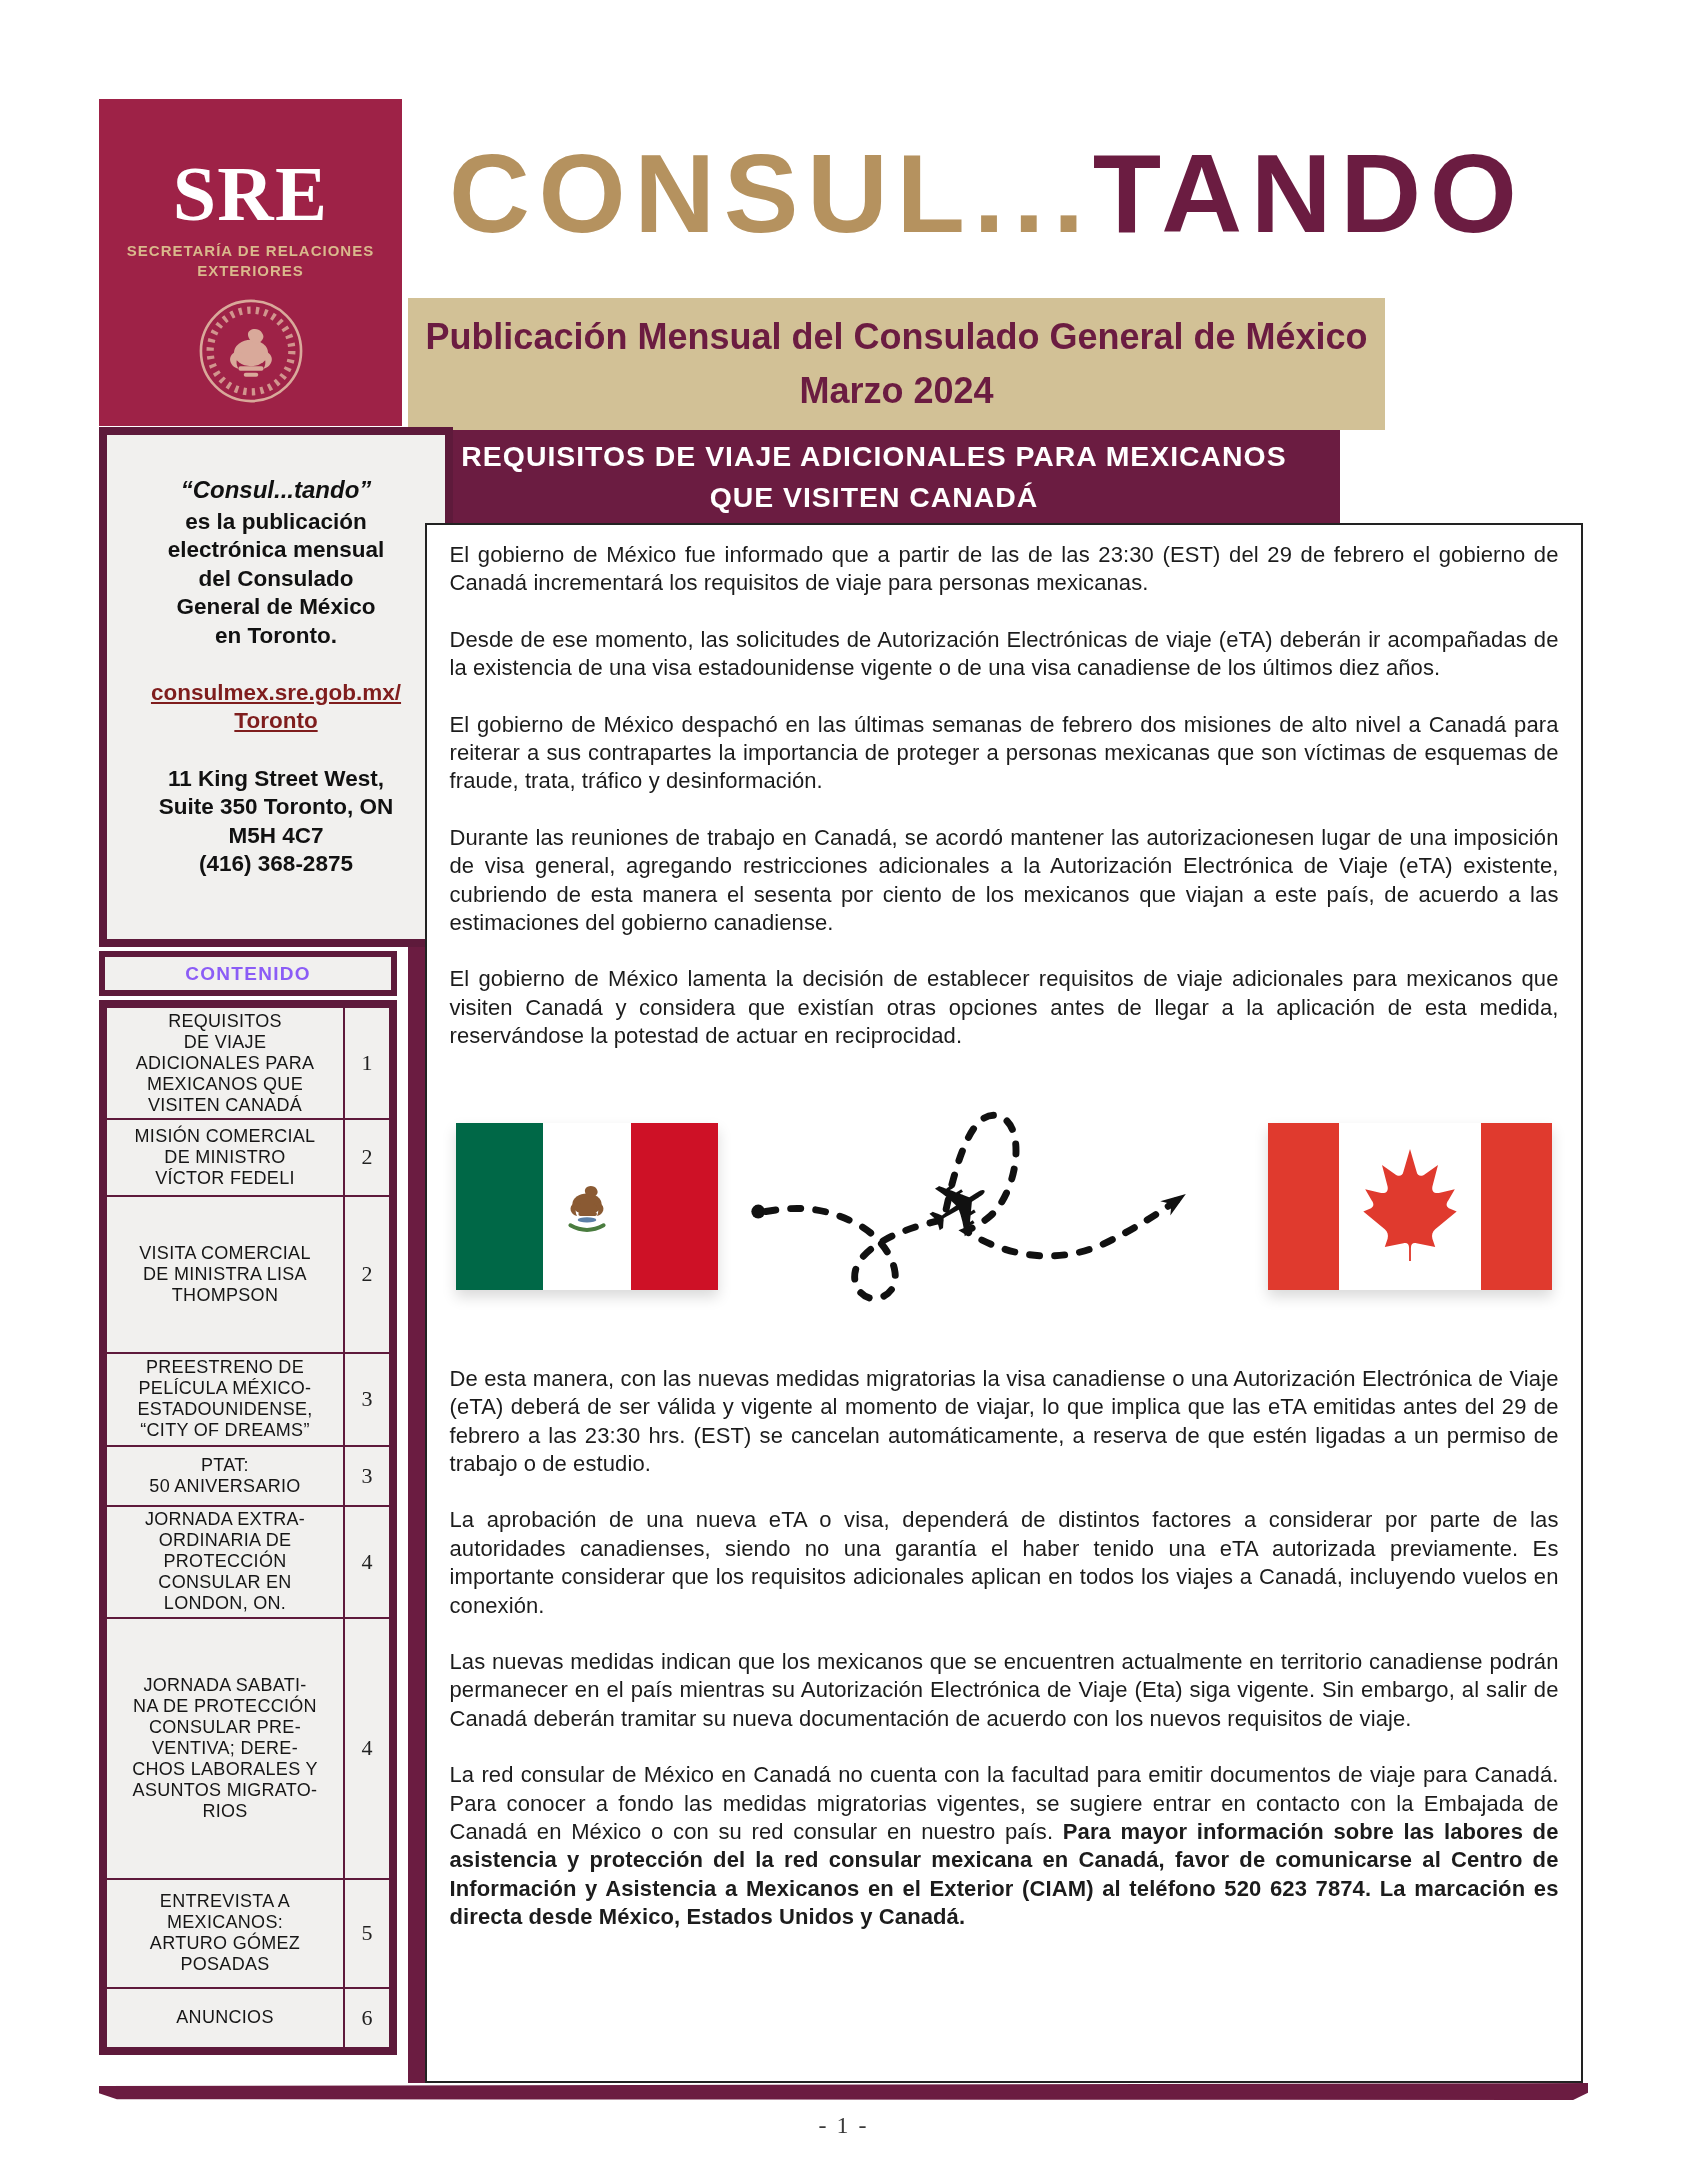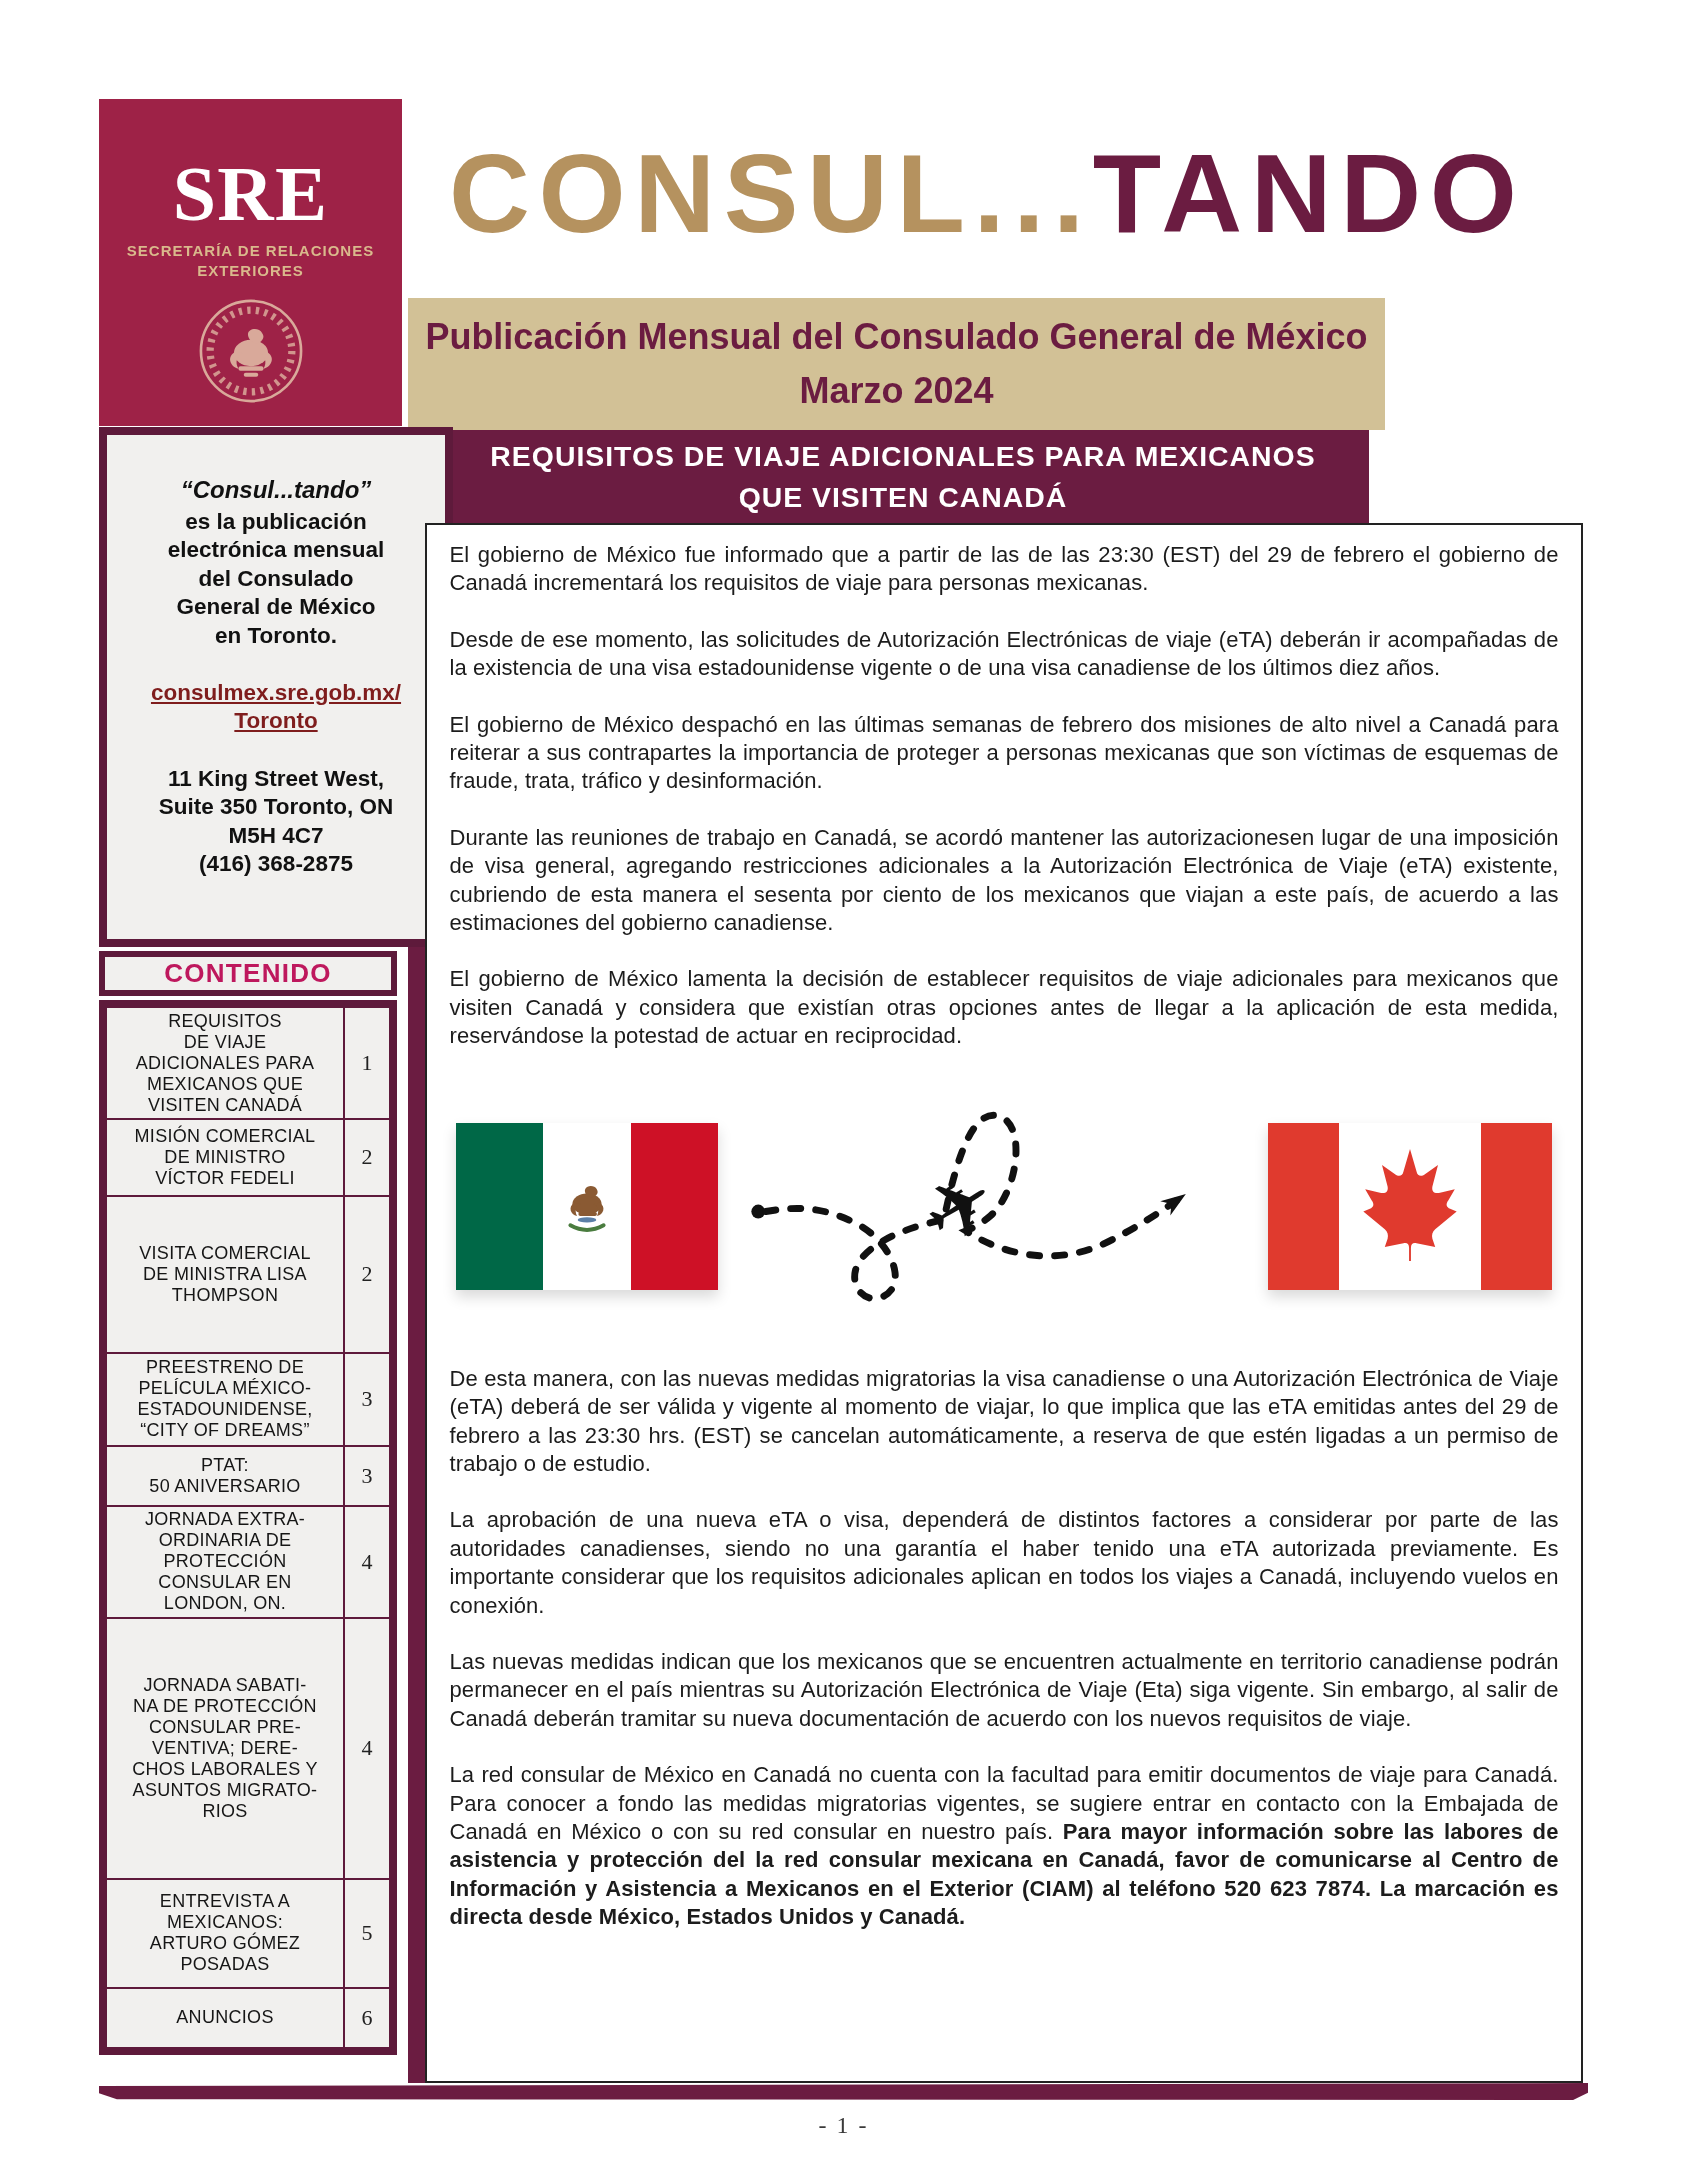--- a/index.html
+++ b/index.html
@@ -21,36 +21,36 @@
   .t-maroon{color:#6B1C41;}
 
   .banner{position:absolute;left:408px;top:298px;width:977px;height:132px;background:#D2C196;
           display:flex;flex-direction:column;justify-content:center;align-items:center;
           color:#6B1C41;font-weight:bold;font-size:36px;line-height:54px;}
 
   
   .article-heading{position:absolute;left:408px;top:430px;width:932px;height:93px;background:#6B1C41;
                    color:#ffffff;font-weight:bold;font-size:28.4px;line-height:41px;letter-spacing:1px;
                    display:flex;align-items:center;justify-content:center;text-align:center;
-                   white-space:pre-line;margin-left:29px;}
+                   white-space:pre-line;}
 
   .maroon-strip{position:absolute;left:408px;top:523px;width:17px;height:1560px;background:#6B1C41;}
 
   
   .about-box{position:absolute;left:99px;top:427px;width:354px;height:520px;box-sizing:border-box;
              background:#F1F0EE;border:8.6px solid #5E1A3B;text-align:center;color:#111;}
   .about-title{margin-top:41px;font-weight:bold;font-style:italic;font-size:24px;}
   .about-lines{margin-top:4px;font-weight:bold;font-size:22.5px;line-height:28.4px;white-space:pre-line;}
   .about-link{display:block;margin-top:29px;color:#7f1d1d;font-weight:bold;font-size:22.5px;line-height:28.4px;
               text-decoration:underline;white-space:pre-line;cursor:pointer;}
   .about-address{margin-top:29px;font-weight:bold;font-size:22.5px;line-height:28.4px;white-space:pre-line;}
 
   .contenido-box{position:absolute;left:99px;top:951px;width:298px;height:45px;box-sizing:border-box;
                  background:#F1F0EE;border:6.6px solid #5E1A3B;display:flex;align-items:center;justify-content:center;
-                 font-weight:bold;font-size:26px;letter-spacing:1.3px;color:#be185d;}
+                 font-weight:bold;font-size:19px;letter-spacing:1.3px;color:#8b5cf6;}
 
   .toc{position:absolute;left:99px;top:1000px;width:298px;height:1055px;box-sizing:border-box;
        background:#F1F0EE;border:8px solid #5E1A3B;display:flex;flex-direction:column;}
   .toc-row{display:flex;min-height:0;border-bottom:2.6px solid #5E1A3B;}
   .toc-row:last-child{border-bottom:none;}
   .toc-label{flex:1;display:flex;align-items:center;justify-content:center;text-align:center;
              white-space:pre-line;font-size:18px;line-height:21px;letter-spacing:0.3px;color:#161616;
              border-right:2.6px solid #5E1A3B;padding:2.6px 4px;overflow:hidden;}
   .toc-num{width:44px;display:flex;align-items:center;justify-content:center;
            font-family:"Liberation Serif",serif;font-size:22px;color:#222;}

